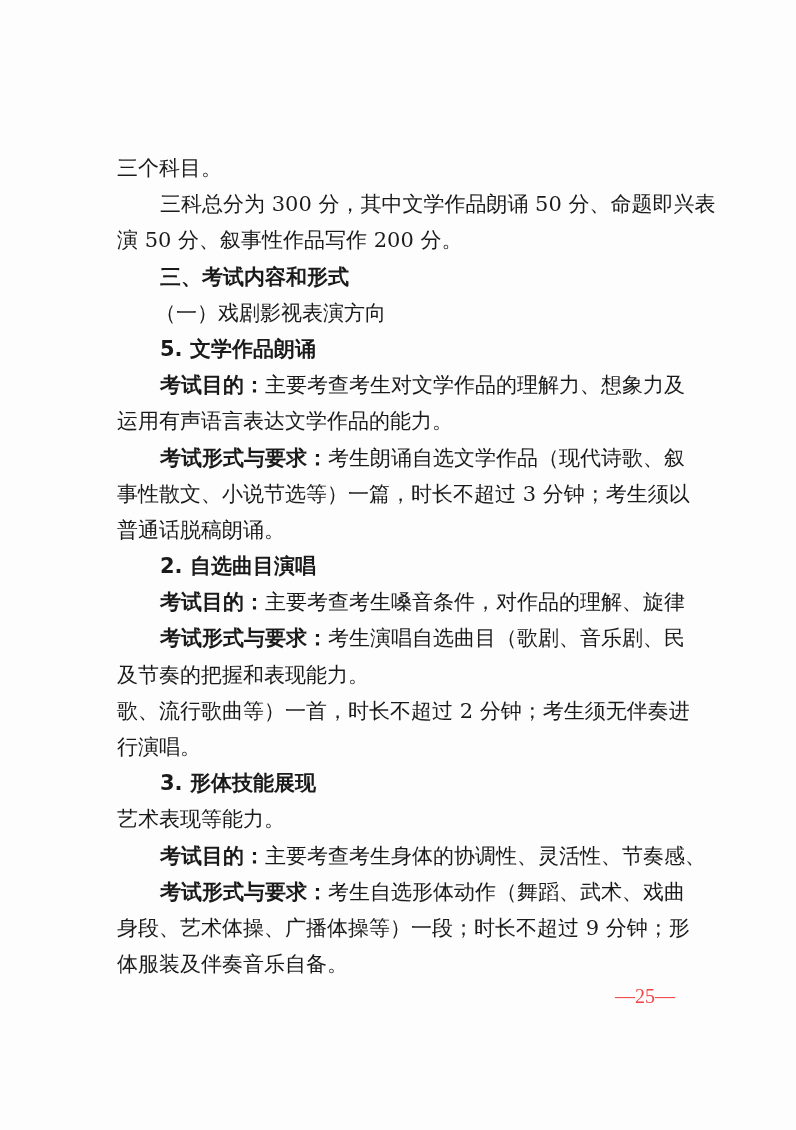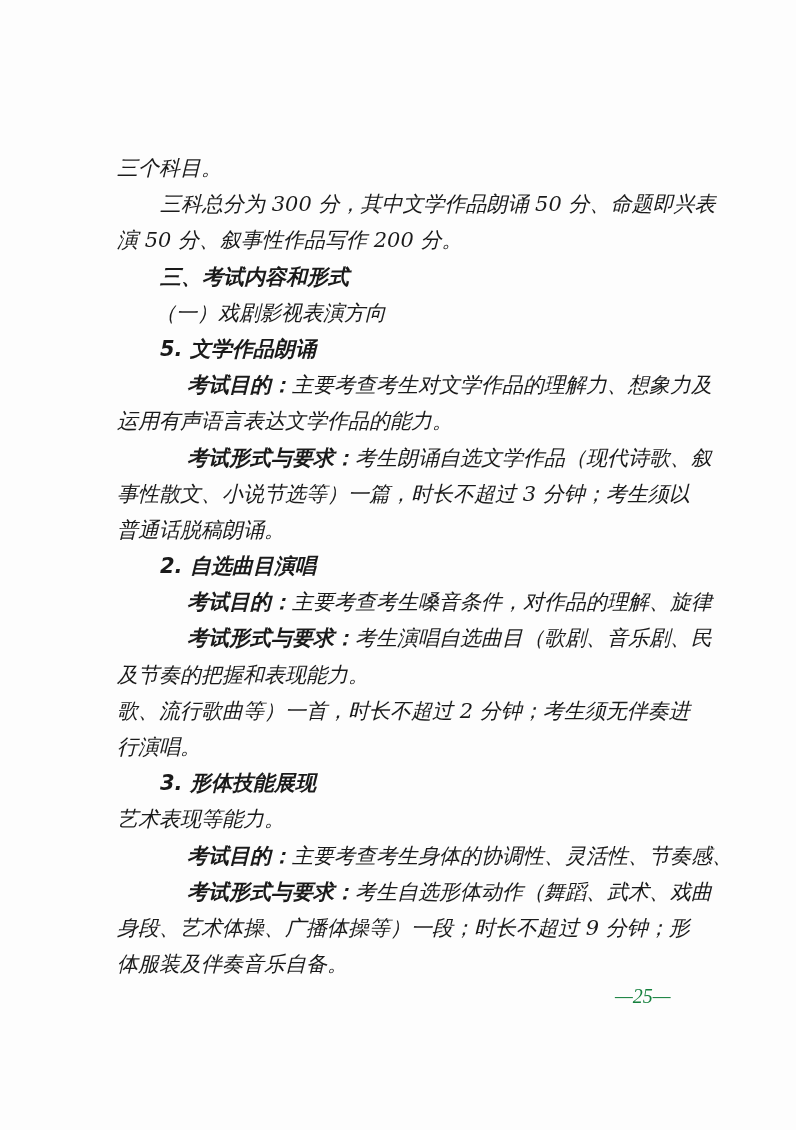--- a/index.html
+++ b/index.html
@@ -13,55 +13,54 @@
       position: relative;
       overflow: hidden;
       font-family: "DejaVu Serif", "Liberation Serif", serif;
       color: #1a1a1a;
     }
     .page {
       position: absolute;
       left: 0; top: 0;
       width: 796px; height: 1130px;
       background: #fdfdfd;
-      font-style: italic;
     }
     .body-text {
       position: absolute;
       left: 117px;
       top: 150px;
       width: 556px;
     }
     .line {
       height: 36.2px;
       line-height: 36.2px;
       font-size: 21px;
       white-space: nowrap;
       text-align: justify;
       text-align-last: justify;
       letter-spacing: 0px;
     }
     .line.last {
       text-align-last: left;
     }
     .indent { padding-left: 43px; }
-    .bold { font-weight: bold; font-family: "DejaVu Sans", "Liberation Sans", sans-serif; margin-left: 27px; }
+    .bold { font-weight: bold; font-family: "DejaVu Sans", "Liberation Sans", sans-serif; }
     .heading {
       font-weight: bold;
       font-family: "DejaVu Sans", "Liberation Sans", sans-serif;
       text-align-last: left;
     }
     .sub-heading { text-align-last: left; }
     .page-number {
       position: absolute;
       left: 615px;
       top: 985px;
       font-family: "Liberation Serif", "DejaVu Serif", serif;
       font-size: 20px;
-      color: #15803d;
+      color: #ef4444;
       letter-spacing: 0px;
     }
   </style>
 </head>
 <body>
 
 <div class="page">
   <div class="body-text">
 
     <div class="line last">三个科目。</div>

